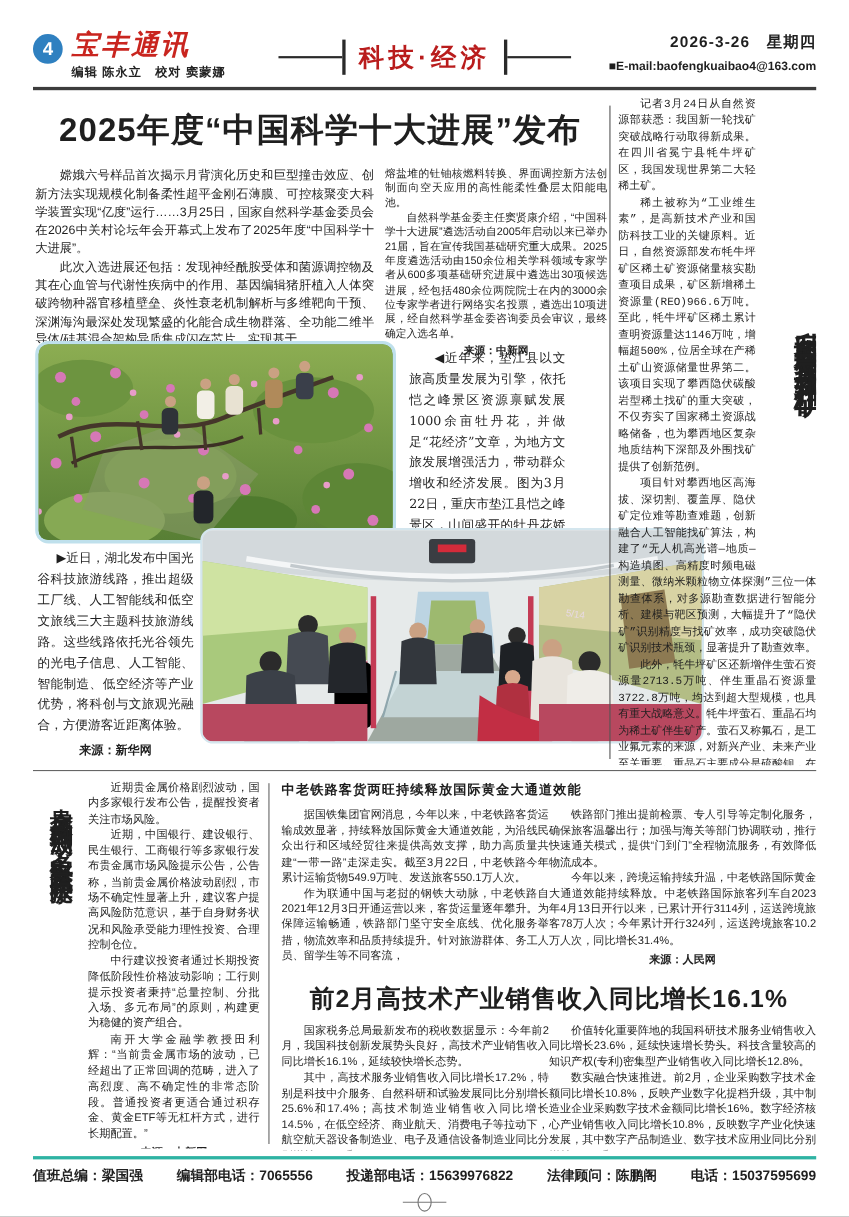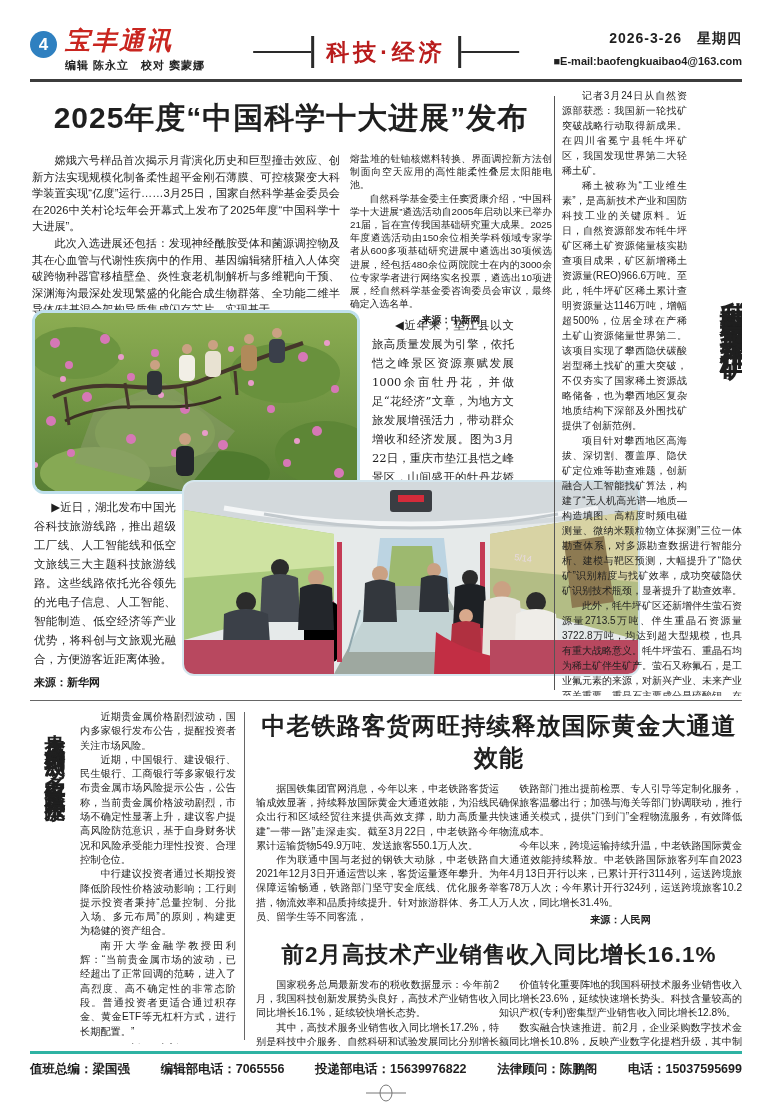--- a/index.html
+++ b/index.html
@@ -38,46 +38,46 @@
   .photo1 { position:absolute; top:222px; left:2px; width:328px; height:184px;
             border:3px solid #bfe0ec; border-radius:12px; overflow:hidden; background:#6f9c43; }
   .cap1 { position:absolute; top:228px; left:342px; width:142px;
           font-family:"DejaVu Serif",serif; font-size:11.5px; line-height:19px; text-align:justify; }
   .cap1 p { text-indent:2em; }
   .photo2 { position:absolute; top:392px; left:152px; width:458px; height:196px;
             border:2px solid #d4e6ee; border-radius:12px; overflow:hidden; background:#dfe3e4; }
   .cap2 { position:absolute; top:410px; left:4px; width:142px;
           font-family:"DejaVu Serif",serif; font-size:11.5px; line-height:19px; text-align:justify; }
   .cap2 p { text-indent:1.5em; }
-  .cap-src { display:block; font-weight:bold; font-family:Liberation Serif, serif;
+  .cap-src { display:block; text-align:center; font-weight:bold; font-family:Liberation Serif, serif;
              font-size:11px; margin-top:4px; }
   .cap1 b { font-family:"Liberation Sans",sans-serif; font-size:11px; }
 
   .vdiv1 { position:absolute; left:524px; top:8px; width:1px; height:594px; background:#555; }
 
   .rare { position:absolute; left:532px; top:0; width:180px; height:608px; overflow:hidden;
-          font-size:10px; line-height:15px; }
+          font-size:10px; line-height:15px;font-family:Liberation Mono, monospace; }
   .rare p { text-indent:2em; text-align:justify; }
   .rare-title { float:right; width:48px; height:400px; margin:16px 0 6px 7px;
                 writing-mode:vertical-rl; text-orientation:upright;
                 font-size:29px; font-weight:bold; letter-spacing:4px; text-align:center; }
 
   
   .bot-rule { position:absolute; top:700px; left:30px; width:712px; height:1px; background:#666; }
   .bot-sec { position:absolute; top:706px; left:30px; width:712px; height:340px; overflow:hidden; }
   .gold { position:absolute; left:0; top:4px; width:206px; height:334px; display:flex; overflow:hidden; }
   .gold-title { width:50px; display:flex; flex-direction:column; align-items:center; gap:14px; padding-top:8px; }
   .gold-title span { writing-mode:vertical-rl; text-orientation:upright; font-size:21px;
                      font-weight:bold; letter-spacing:3px; }
   .gold-text { flex:1; font-size:10.2px; line-height:14.3px; }
   .gold-text p { text-indent:2em; text-align:justify; }
   .vdiv2 { position:absolute; left:214px; top:6px; width:1px; height:328px; background:#666; }
 
   .rbot { position:absolute; left:226px; top:0; width:486px; }
-  .art-title { text-align:center; font-weight:bold; font-size:24px; letter-spacing:1px; margin:4px 0 8px;font-family:Liberation Serif, serif; }
+  .art-title { text-align:left; font-weight:bold; font-size:12px; letter-spacing:1px; margin:4px 0 8px;font-family:Liberation Serif, serif; }
   .art-title2 { text-align:center; font-weight:bold; font-size:22.5px; letter-spacing:1px; margin:12px 0 8px; }
   .two-col { display:flex; }
   .two-col > div { flex:1; font-size:10.1px; line-height:14.2px; }
   .two-col p { text-indent:2em; text-align:justify; }
 
   
   .foot-rule { position:absolute; top:1051px; left:30px; width:712px; height:3px; background:#2fb3a3; }
   .footer { position:absolute; top:1061px; left:30px; width:712px; display:flex;
             justify-content:space-between; font-size:12.5px; font-weight:bold; }
   .regmark { position:absolute; left:50%; top:1084px; transform:translateX(-50%); }

